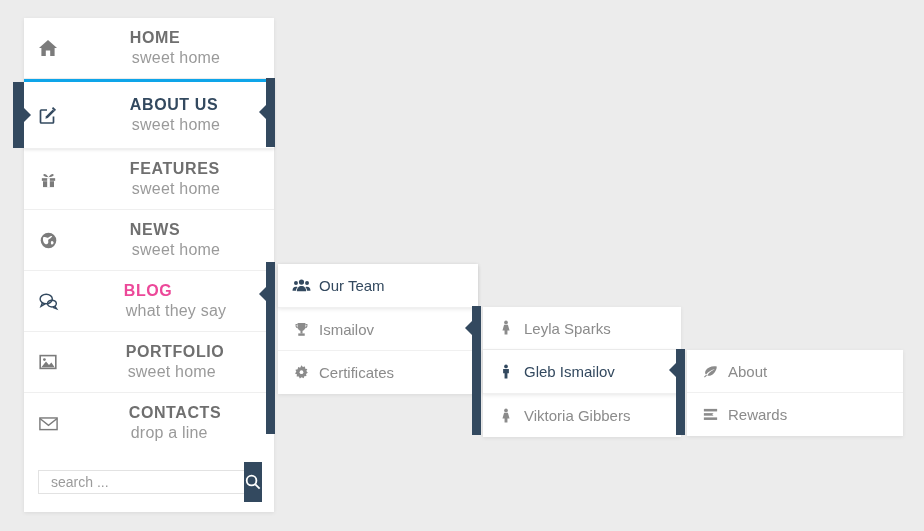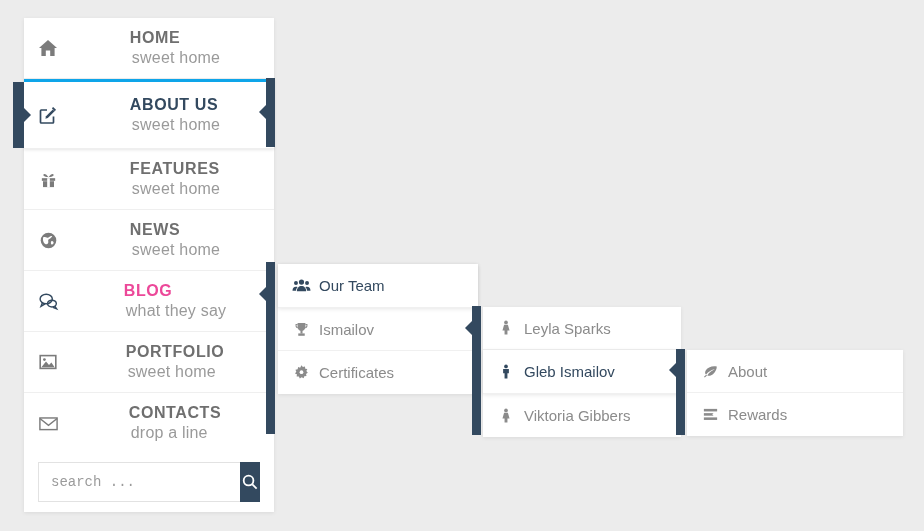--- a/index.html
+++ b/index.html
@@ -124,29 +124,29 @@
     top: 434px;
     height: 60px;
     background: #ffffff;
     display: flex;
     align-items: center;
     padding: 0 14px;
     box-sizing: border-box;
   }
   #search-input {
     flex: 1;
-    height: 40px;
+    height: 24px;
     border: 1px solid #e2e2e2;
     border-right: none;
     box-sizing: border-box;
     outline: none;
     font-size: 14px;
     color: #1d4ed8;
     padding: 0 12px;
-    font-family: Liberation Mono, monospace;
+    font-family: Liberation Sans, sans-serif;
     background: #fff;
   }
   #search-input::placeholder { color: #9b9b9b; }
   #search-btn {
     width: 40px;
     height: 40px;
     background: #33495f;
     border: none;
     display: flex;
     align-items: center;

